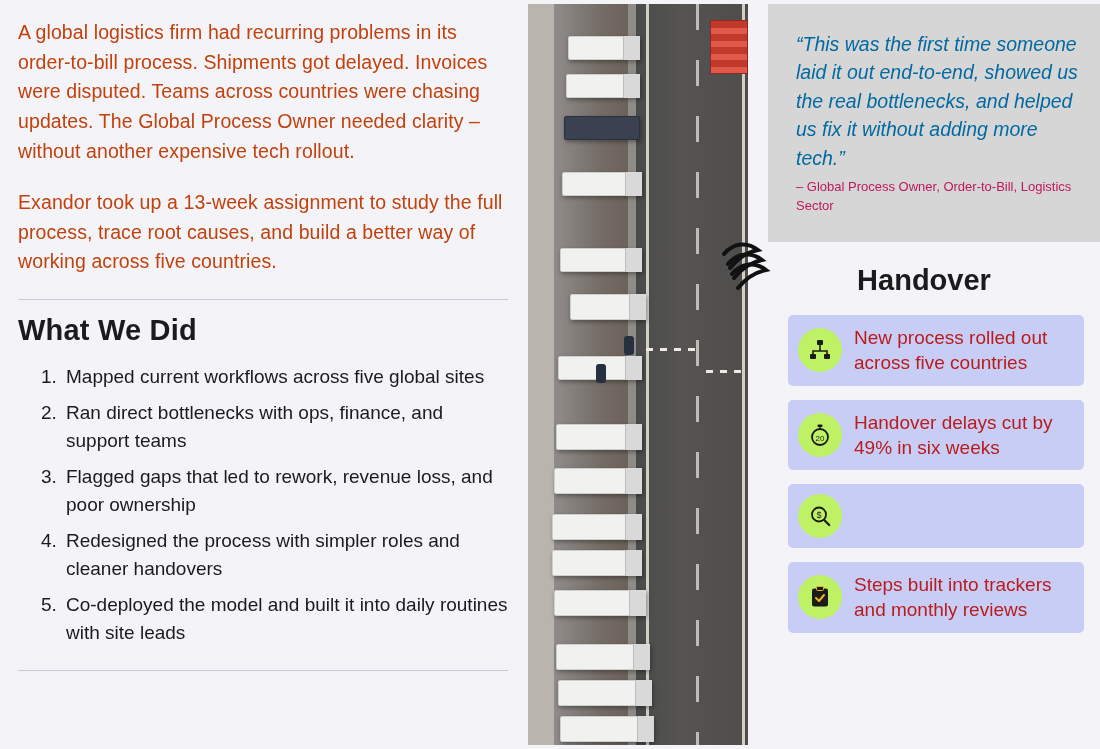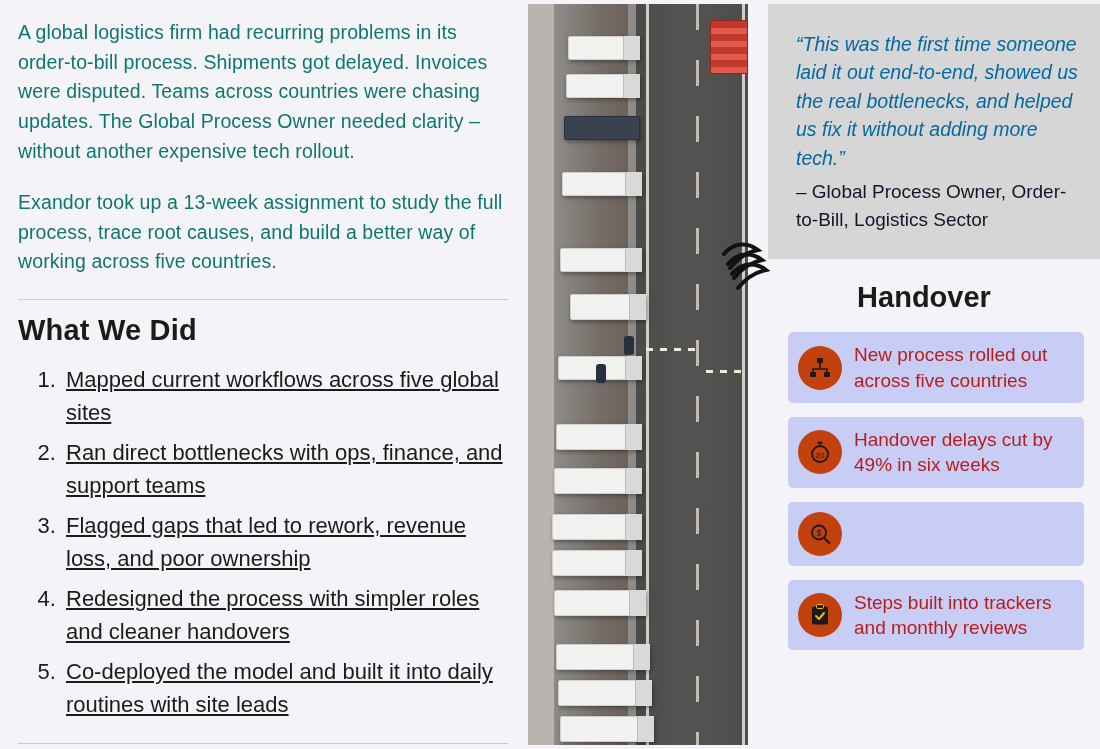--- a/index.html
+++ b/index.html
@@ -23,42 +23,41 @@
 
   
   .left-col {
     width: 528px;
     padding: 18px 20px 0 18px;
     box-sizing: border-box;
   }
   .body-para {
     font-size: 19.5px;
     line-height: 1.52;
-    color: #0f766e;
+    color: #c2410c;
     margin: 0 0 22px 0;
     letter-spacing: 0.1px;
   }
   .rule {
     border: none;
     border-top: 1px solid #c9c9d2;
     margin: 10px 0 14px 0;
   }
   .section-title {
     text-align: left;
     font-size: 29px;
     font-weight: bold;
     margin: 6px 0 16px 0;
     letter-spacing: 0.2px;
   }
   ol.did-list {
     margin: 0;
     padding-left: 44px;
-    font-size: 22px;
+    font-size: 19px;
     line-height: 1.5;
-    text-decoration: underline;
   }
   ol.did-list li {
     margin-bottom: 7px;
     padding-left: 4px;
   }
   .bottom-rule {
     border: none;
     border-top: 1px solid #c9c9d2;
     margin: 22px 0 0 0;
   }
@@ -177,24 +176,24 @@
     margin-top: 4px;
   }
   .quote-text {
     font-style: italic;
     font-size: 19.5px;
     line-height: 1.46;
     margin: 0 0 6px 0;
     color: #0369a1;
   }
   .quote-attr {
-    font-size: 19px;
+    font-size: 13px;
     line-height: 1.45;
     margin: 0;
-    color: #0f172a;
+    color: #be185d;
   }
   .squiggle {
     position: absolute;
     left: -30px;
     top: 238px;
     width: 56px;
     height: 52px;
   }
   .results-title {
     text-align: center;
@@ -210,21 +209,21 @@
     margin: 0 16px 14px 40px;
     padding: 10px 12px 10px 10px;
     min-height: 48px;
     box-sizing: border-box;
   }
   .result-icon {
     flex: 0 0 44px;
     width: 44px;
     height: 44px;
     border-radius: 50%;
-    background: #c2410c;
+    background: #bef264;
     display: flex;
     align-items: center;
     justify-content: center;
     margin-right: 12px;
   }
   .result-icon svg { display: block; }
   .result-text {
     font-size: 19px;
     line-height: 1.33;
     color: #b91c1c;

